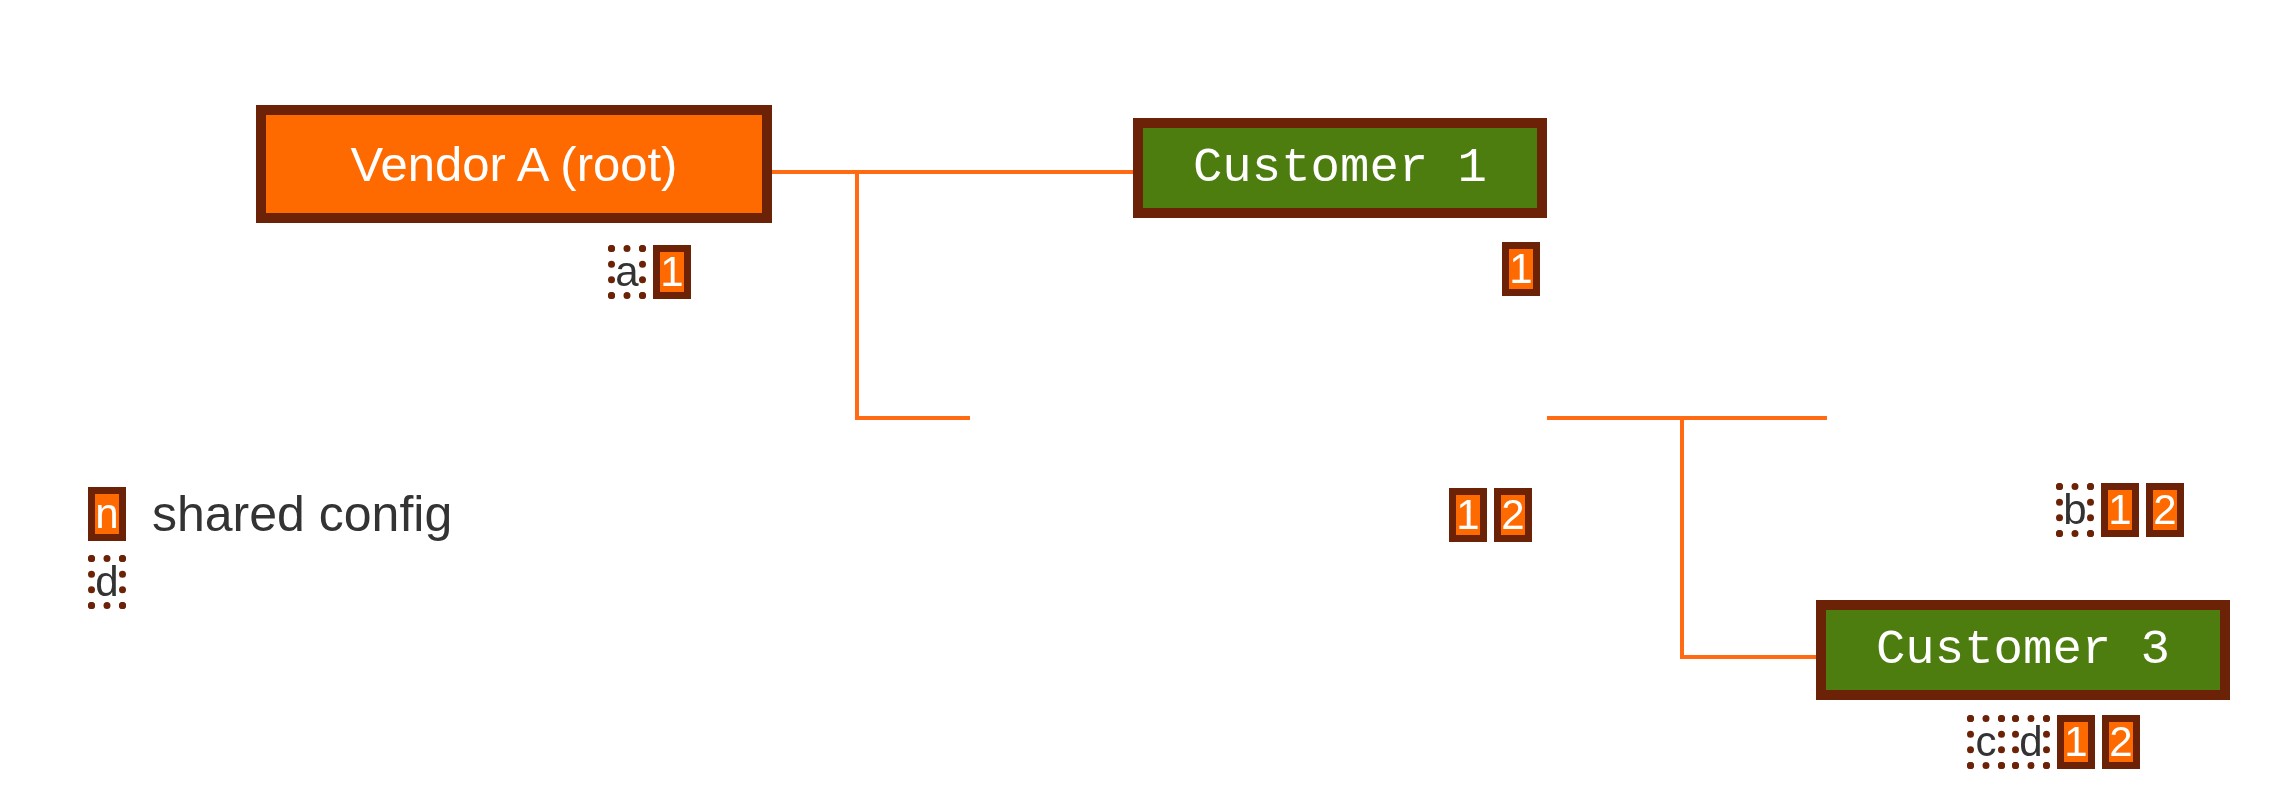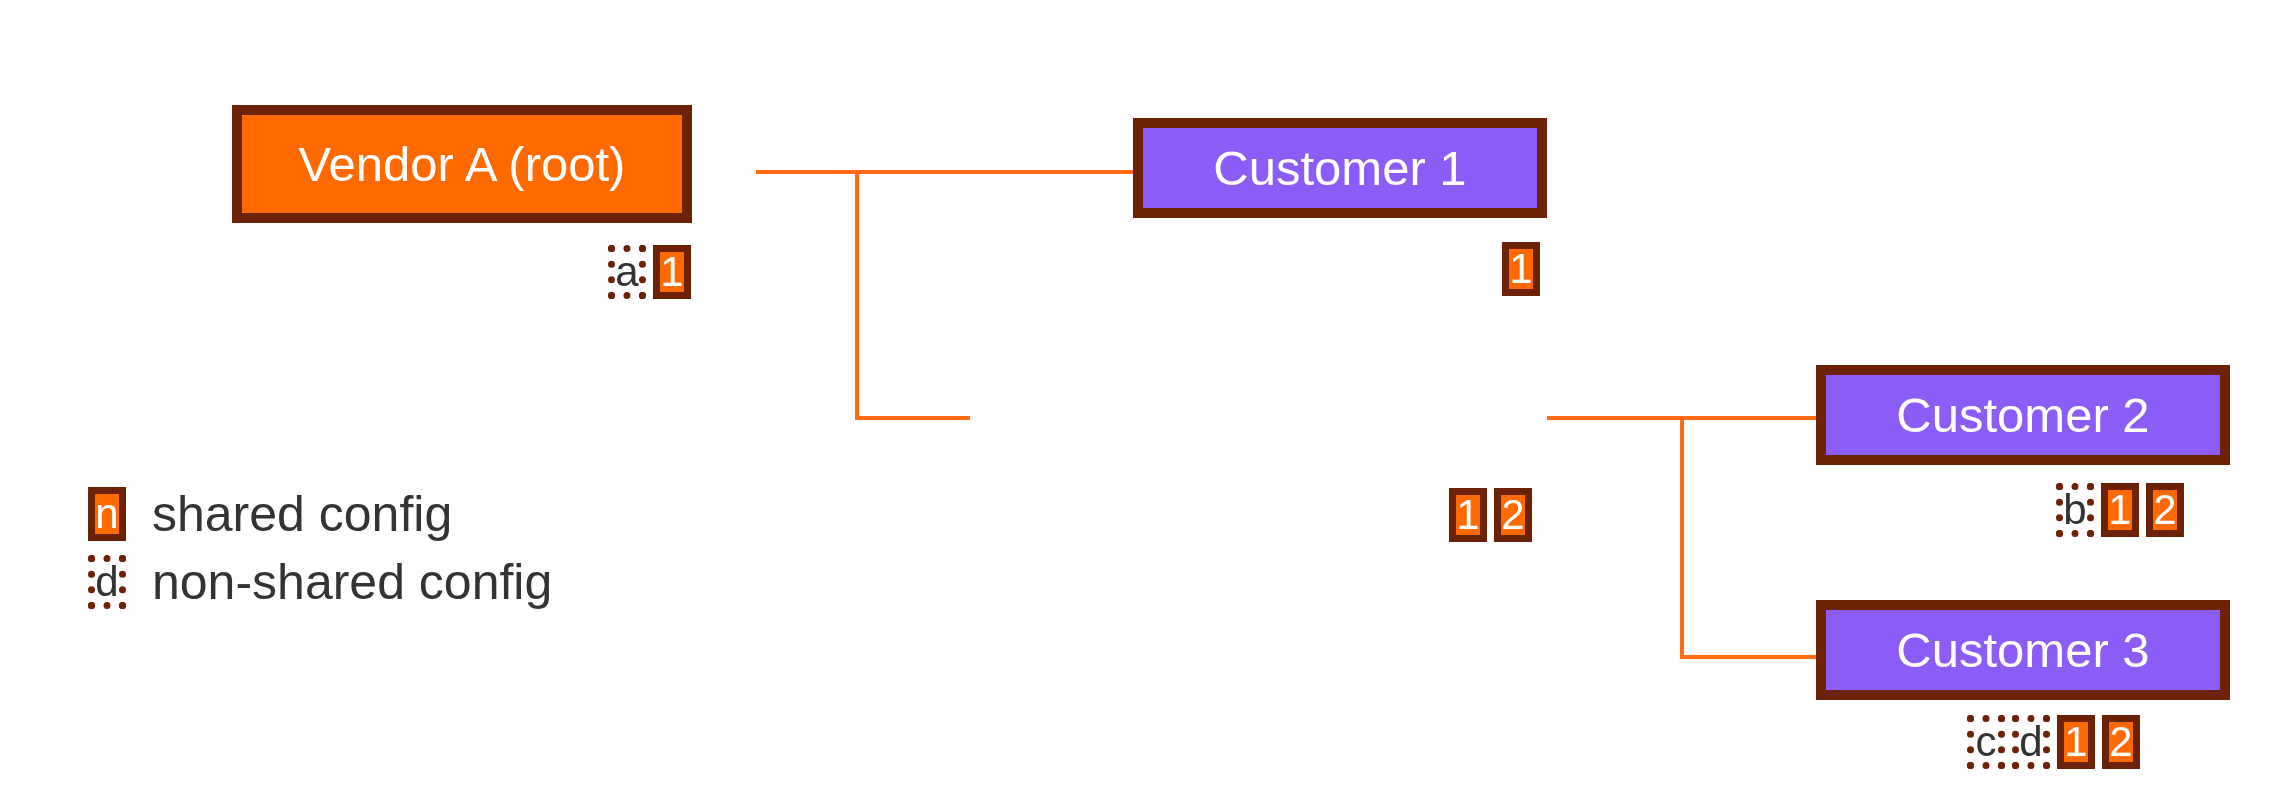--- a/index.html
+++ b/index.html
@@ -34,21 +34,21 @@
     display: flex;
     align-items: center;
     justify-content: center;
     color: #ffffff;
     font-size: 49px;
     line-height: 1;
     letter-spacing: 0px;
     white-space: nowrap;
   }
   .node-vendor { background: #FF6A00; }
-  .node-customer { background: #8b5cf6; }
+  .node-customer { background: #4d7c0f; font-family: Liberation Mono, monospace; }
 
   
   .badge-row {
     position: absolute;
     display: flex;
     align-items: flex-start;
     gap: 7px;
   }
   .badge {
     box-sizing: border-box;
@@ -101,21 +101,21 @@
   <div class="line line-h" style="left:756px; top:170px; width:385px;"></div>
 
   <div class="line line-v" style="left:855px; top:170px; height:250px;"></div>
   <div class="line line-h" style="left:855px; top:416px; width:115px;"></div>
 
   <div class="line line-h" style="left:1547px; top:416px; width:280px;"></div>
 
   <div class="line line-v" style="left:1680px; top:416px; height:243px;"></div>
   <div class="line line-h" style="left:1680px; top:655px; width:148px;"></div>
 
-  <div class="node node-vendor" style="left:232px; top:105px; width:460px; height:118px;">
+  <div class="node node-vendor" style="left:256px; top:105px; width:516px; height:118px;">
     <span>Vendor A (root)</span>
   </div>
   <div class="badge-row" style="left:608px; top:245px;">
     <div class="badge badge-nonshared">
       <span>a</span>
     </div>
     <div class="badge badge-shared">
       <span>1</span>
     </div>
   </div>
@@ -131,23 +131,20 @@
 
   <div class="badge-row" style="left:1449px; top:488px;">
     <div class="badge badge-shared">
       <span>1</span>
     </div>
     <div class="badge badge-shared">
       <span>2</span>
     </div>
   </div>
 
-  <div class="node node-customer" style="left:1816px; top:365px; width:414px; height:100px;">
-    <span>Customer 2</span>
-  </div>
   <div class="badge-row" style="left:2056px; top:483px;">
     <div class="badge badge-nonshared">
       <span>b</span>
     </div>
     <div class="badge badge-shared">
       <span>1</span>
     </div>
     <div class="badge badge-shared">
       <span>2</span>
     </div>
@@ -175,17 +172,16 @@
     <div class="legend-row">
       <div class="badge badge-shared">
         <span>n</span>
       </div>
       <span class="legend-label">shared config</span>
     </div>
     <div class="legend-row">
       <div class="badge badge-nonshared">
         <span>d</span>
       </div>
-      <span class="legend-label">non-shared config</span>
     </div>
   </div>
 
 </div>
 
 </body></html>

